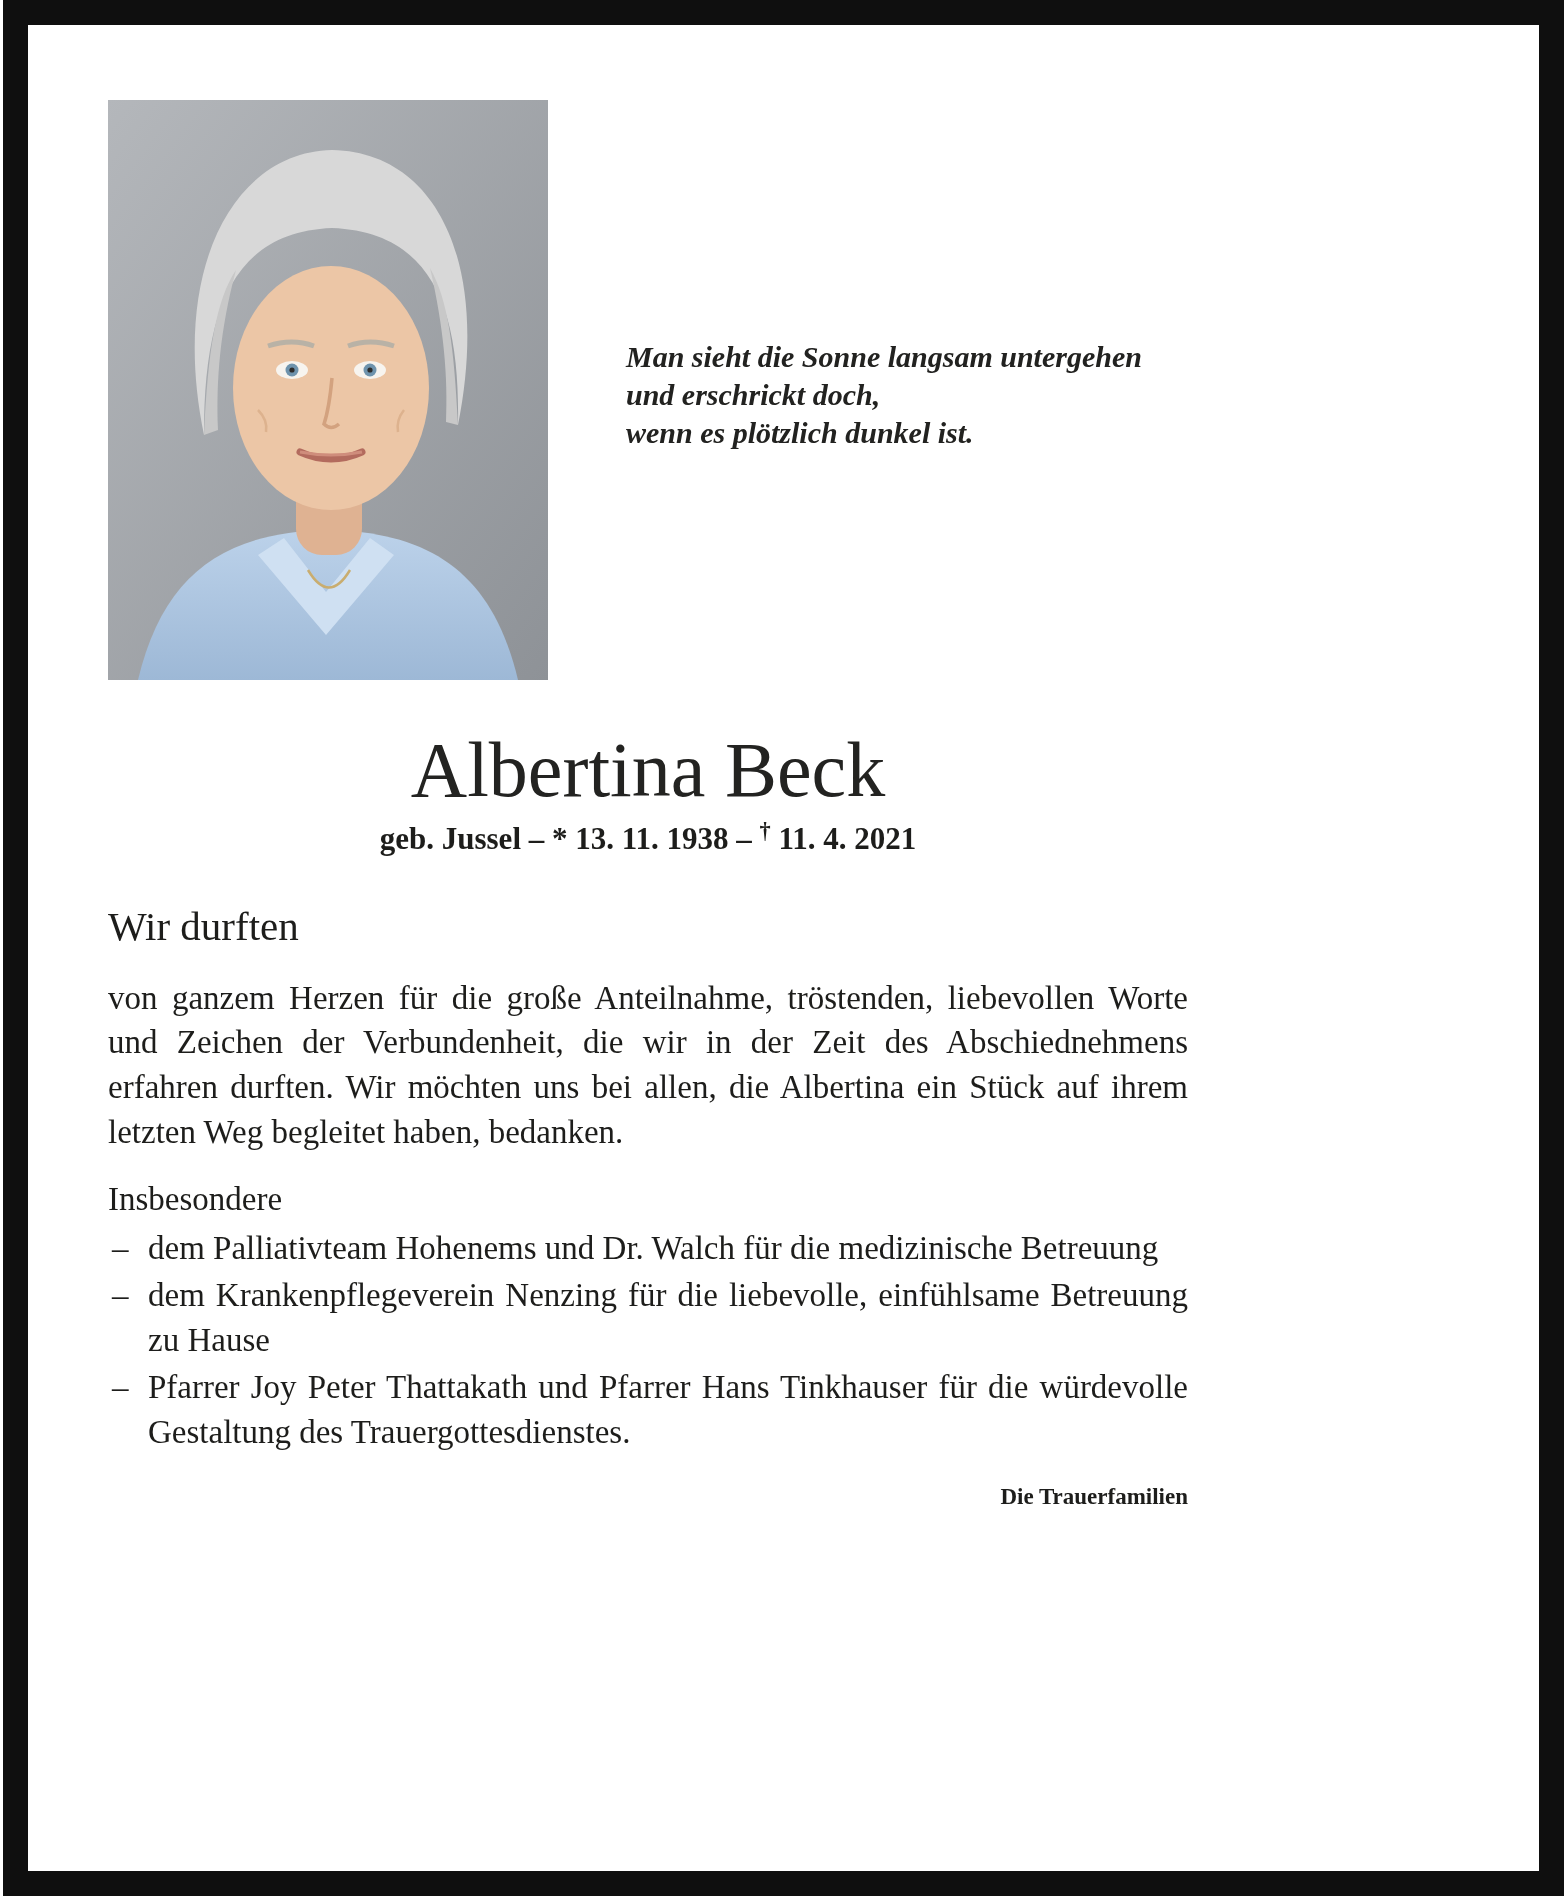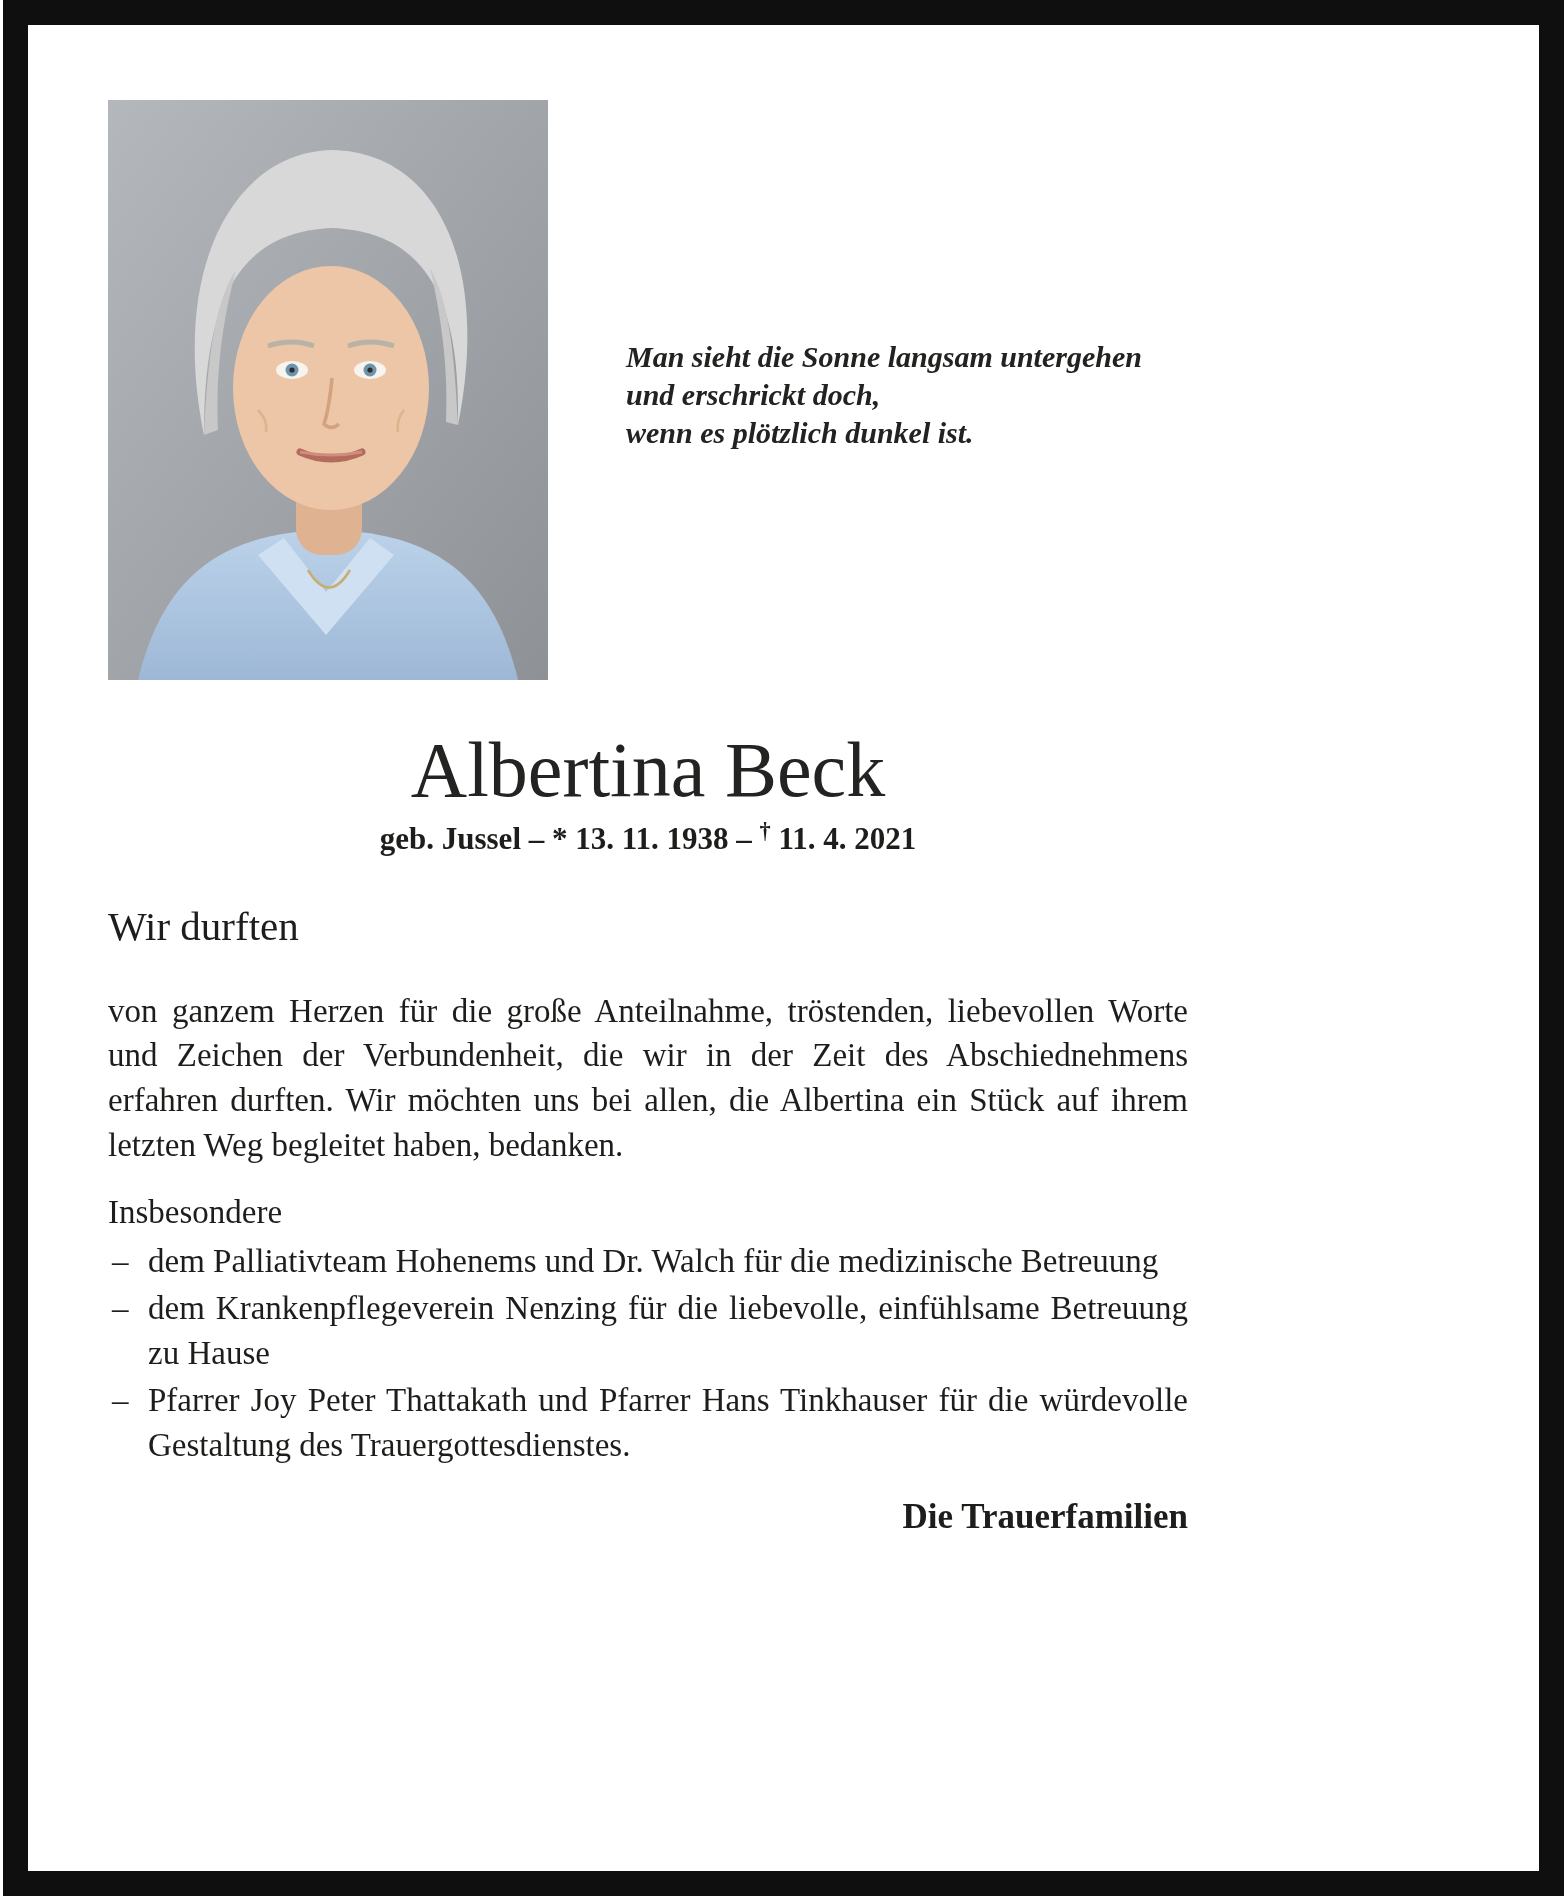--- a/index.html
+++ b/index.html
@@ -67,21 +67,21 @@
     font-weight: bold;
   }
   .thanks-heading {
     font-size: 41px;
     margin-top: 44px;
   }
   .body-par {
     font-size: 33px;
     line-height: 1.36;
     text-align: justify;
-    margin-top: 39px;
+    margin-top: 26px;
   }
   .subheading {
     font-size: 33px;
     margin-top: 26px;
   }
   .list {
     margin-top: 8px;
   }
   .list-item {
     font-size: 33px;
@@ -90,21 +90,21 @@
     position: relative;
     padding-left: 40px;
     margin-bottom: 2px;
   }
   .list-item .dash {
     position: absolute;
     left: 4px;
     top: 0;
   }
   .signature {
-    font-size: 35px;
+    font-size: 23px;
     font-weight: bold;
     text-align: right;
     margin-top: 30px;
   }
   .footer-line {
     font-size: 35px;
     margin-top: 44px;
   }
   .footer-line .place {
     font-weight: bold;

